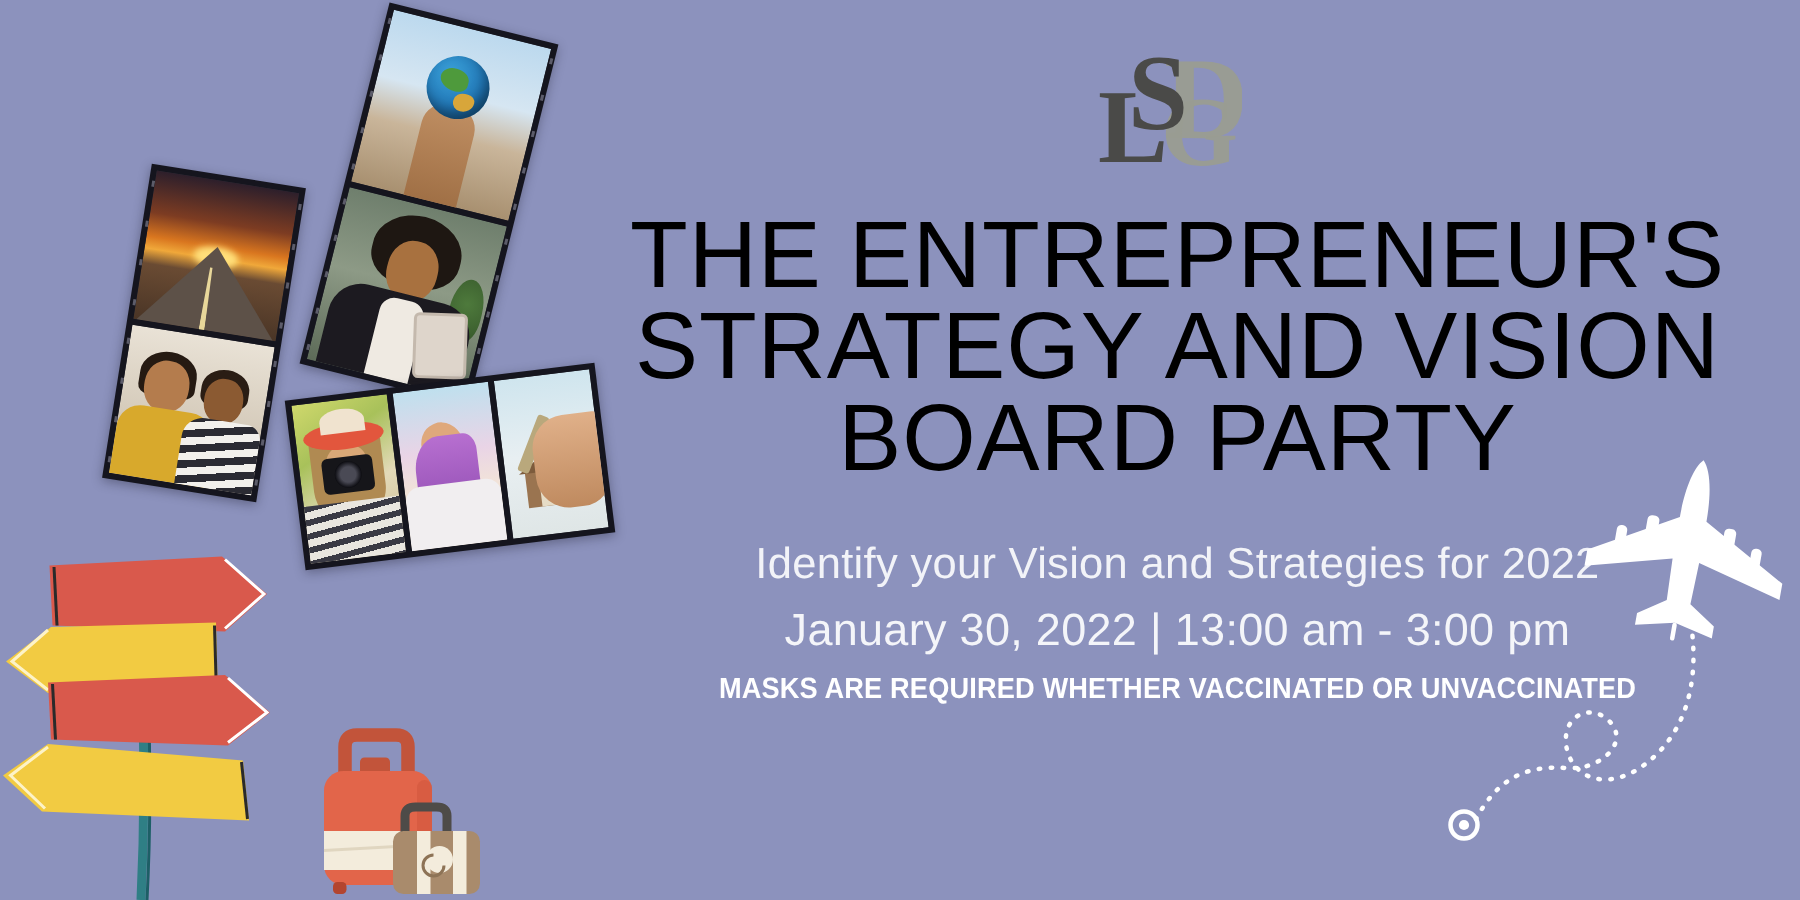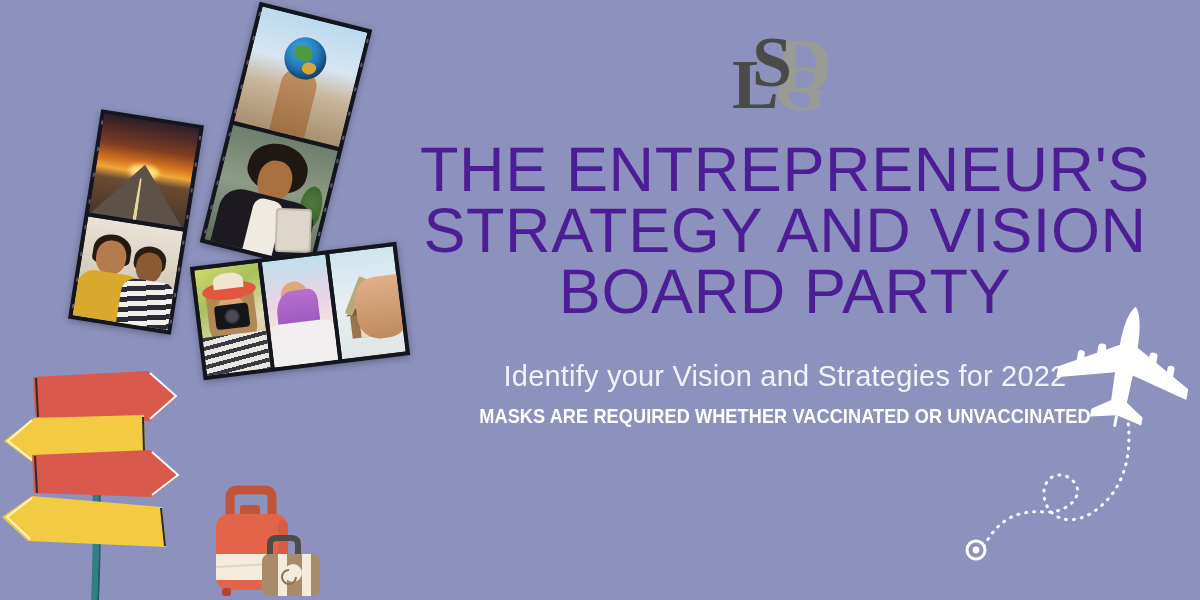--- a/index.html
+++ b/index.html
@@ -28,21 +28,21 @@
 
   
   .text-block {
     position: absolute;
     left: 420px;
     top: 140px;
     width: 730px;
     text-align: center;
   }
   .title {
-    color: #4c1d95;
+    color: #000000;
     font-size: 63px;
     line-height: 0.97;
     font-weight: 300;
     letter-spacing: 0.6px;
     font-family: "Liberation Sans", sans-serif;
     margin: 0;
     white-space: pre-line;
     text-rendering: geometricPrecision;
   }
   .subtitle {
@@ -328,20 +328,21 @@
         <text x="14" y="94" font-size="70" fill="#4a4a48">L</text>
       </g>
     </svg>
   </div>
 
   <div class="text-block">
     <div class="title">THE ENTREPRENEUR'S
 STRATEGY AND VISION
 BOARD PARTY</div>
     <div class="subtitle">Identify your Vision and Strategies for 2022</div>
+    <div class="datetime">January 30, 2022 | 13:00 am - 3:00 pm</div>
     <div class="notice">MASKS ARE REQUIRED WHETHER VACCINATED OR UNVACCINATED</div>
   </div>
 
   <div class="film film-v" id="film-globe">
     <div class="sprockets left">
       <i></i>
         <i></i>
         <i></i>
         <i></i>
         <i></i>

